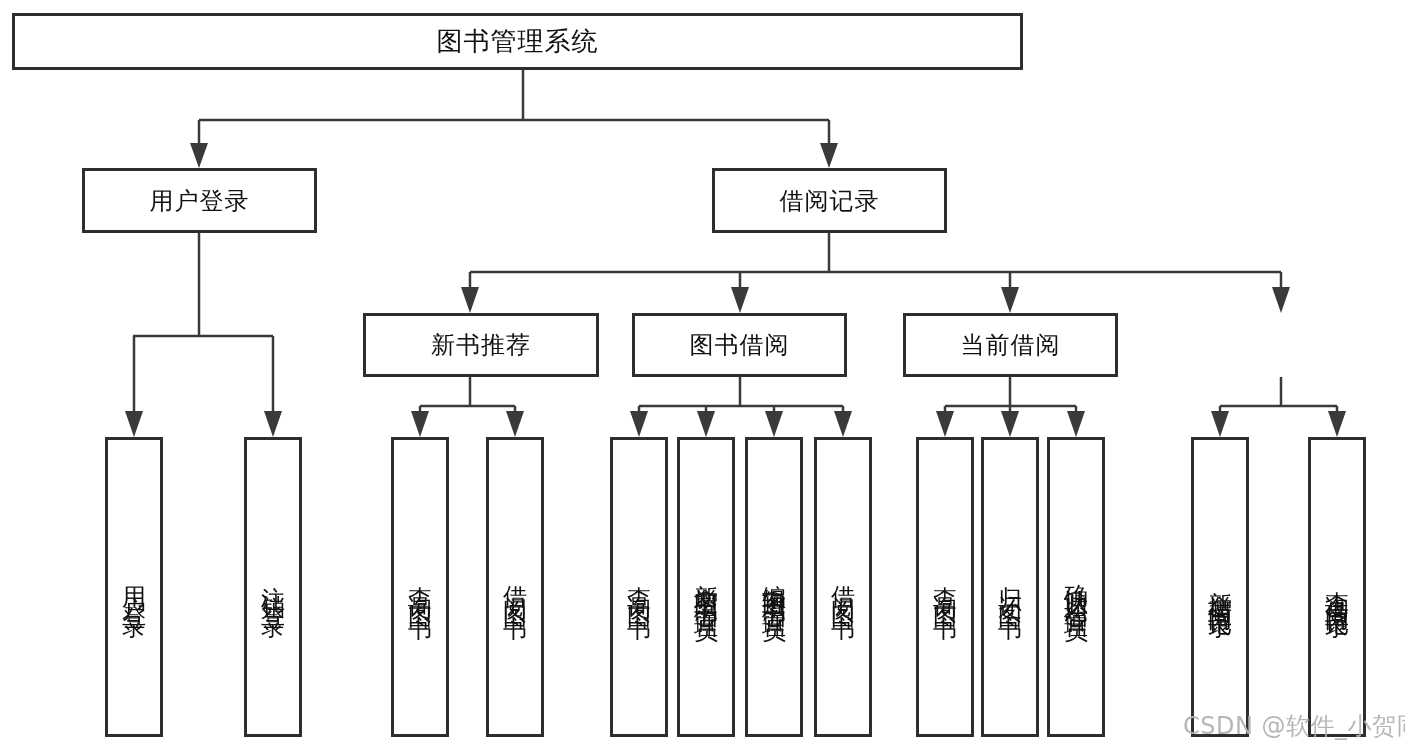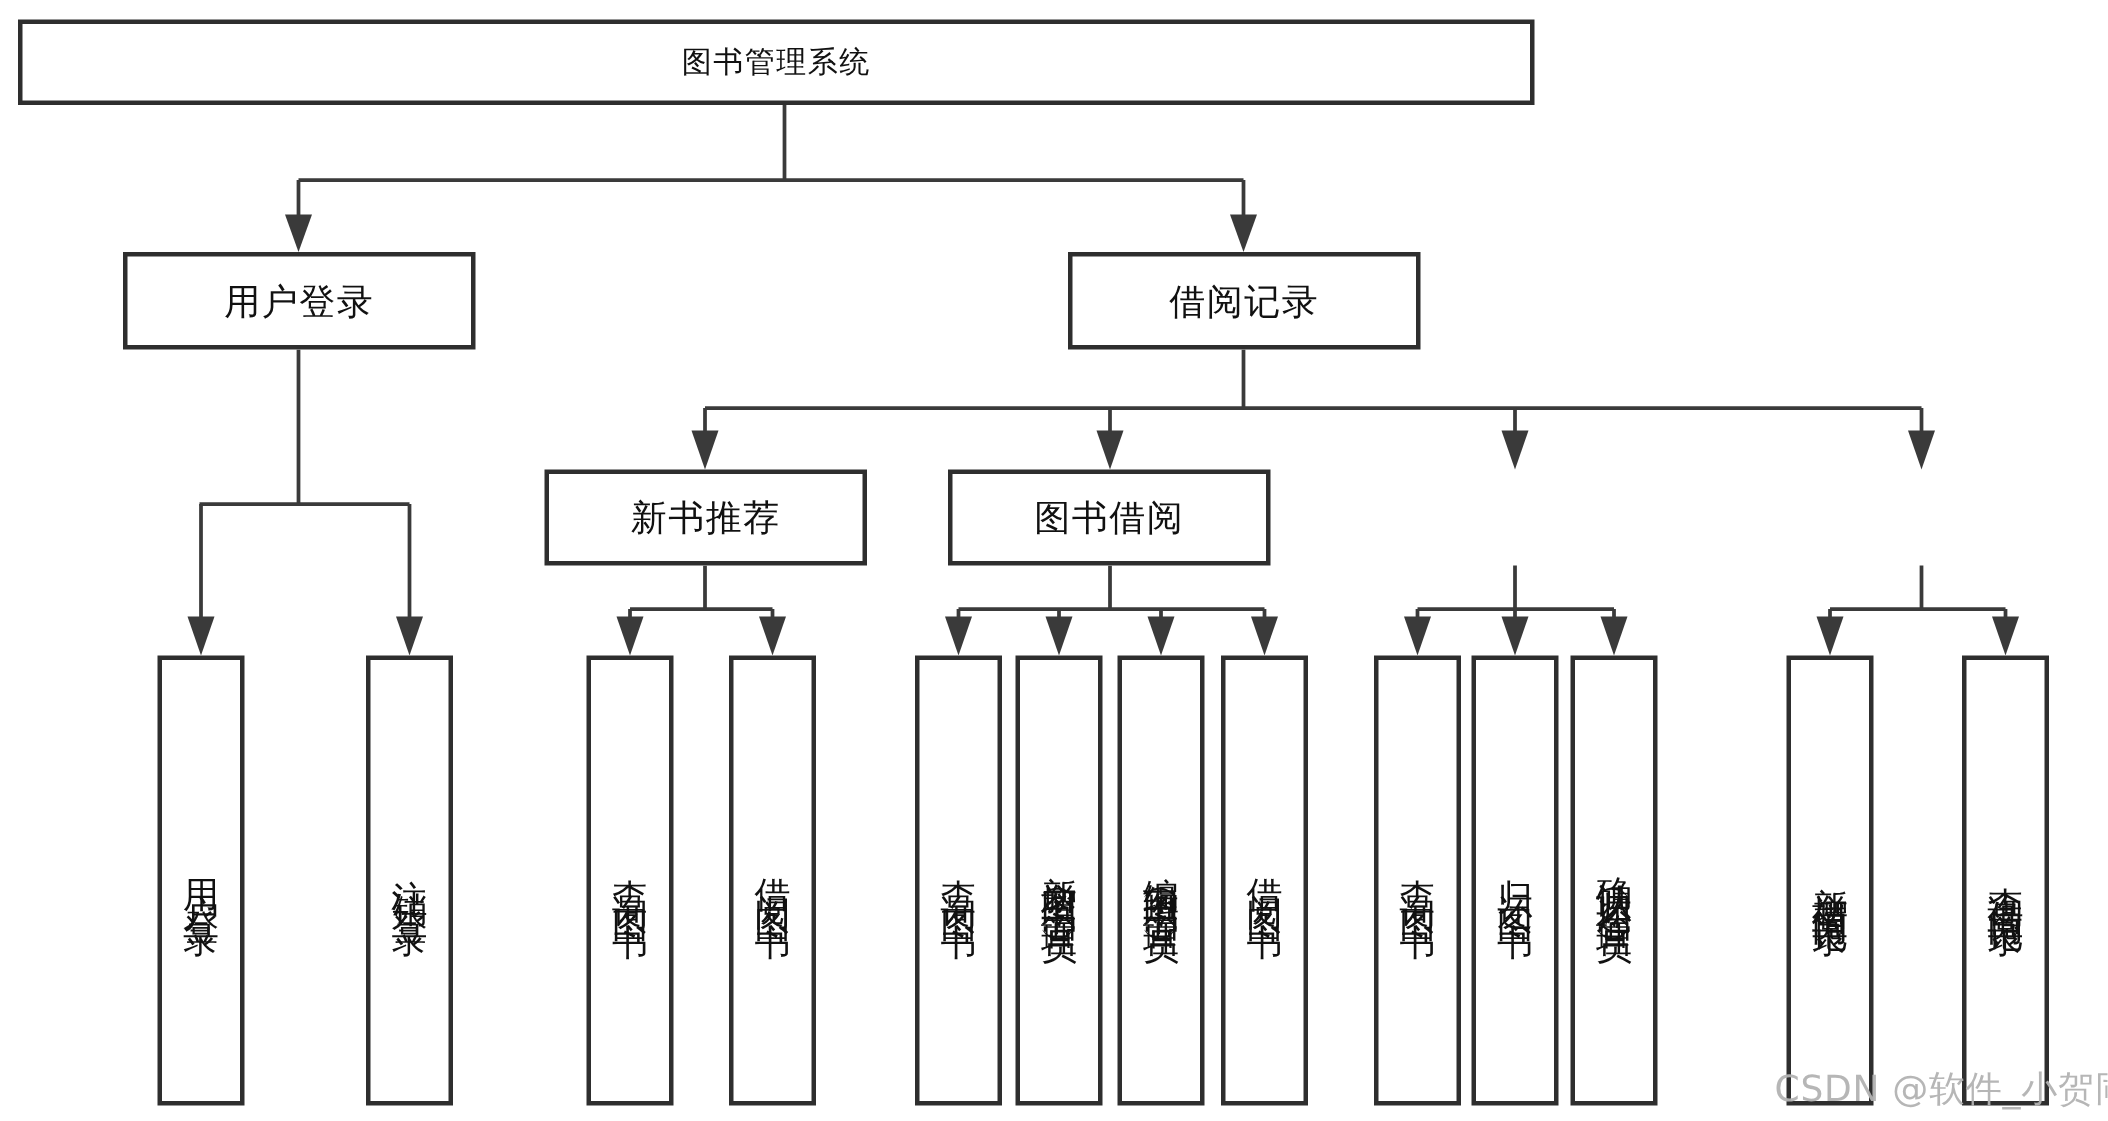--- a/index.html
+++ b/index.html
@@ -12,21 +12,21 @@
   *{box-sizing:border-box;margin:0;padding:0;}
   html,body{width:1405px;height:747px;overflow:hidden;background:var(--background);
     font-family:"DejaVu Sans","Liberation Sans",sans-serif;}
   #canvas{position:relative;width:1405px;height:747px;background:var(--background);}
   svg.wires{position:absolute;left:0;top:0;width:1405px;height:747px;pointer-events:none;}
   svg.wires line{stroke:var(--line);stroke-width:2.5;}
   svg.wires polygon{fill:var(--line);}
   .node{position:absolute;background:#fff;border:3px solid var(--border);
     display:flex;align-items:center;justify-content:center;color:var(--text);}
   .hnode{font-size:24px;letter-spacing:1px;}
-  .root{font-size:20px;}
+  .root{font-size:26px;}
   .leaf{font-size:24px;}
   .leaf .vtxt{writing-mode:vertical-rl;text-orientation:mixed;letter-spacing:5px;
     line-height:1;white-space:nowrap;}
   .leaf .wide{letter-spacing:10px;}
   .watermark{position:absolute;left:1183px;top:710px;font-size:24px;color:var(--watermark);
     letter-spacing:0.5px;white-space:nowrap;opacity:0.95;z-index:5;}
 </style>
 </head>
 <body>
 
@@ -112,25 +112,28 @@
     <span>图书管理系统</span>
   </div>
 
   <div class="node hnode" style="left:82px;top:168px;width:235px;height:65px;">
     <span>用户登录</span>
   </div>
   <div class="node hnode" style="left:712px;top:168px;width:235px;height:65px;">
     <span>借阅记录</span>
   </div>
 
-  <div class="node hnode" style="left:363px;top:313px;width:215px;height:64px;">
+  <div class="node hnode" style="left:363px;top:313px;width:236px;height:64px;">
     <span>新书推荐</span>
   </div>
   <div class="node hnode" style="left:632px;top:313px;width:215px;height:64px;align-items:center;">
     <span>图书借阅</span>
+  </div>
+  <div class="node hnode" style="left:903px;top:313px;width:215px;height:64px;">
+    <span>当前借阅</span>
   </div>
 
   <div class="node leaf" style="left:105px;top:437px;width:58px;height:300px;">
     <span class="vtxt wide">用户登录</span>
   </div>
   <div class="node leaf" style="left:244px;top:437px;width:58px;height:300px;">
     <span class="vtxt wide">注销登录</span>
   </div>
 
   <div class="node leaf" style="left:391px;top:437px;width:58px;height:300px;">

